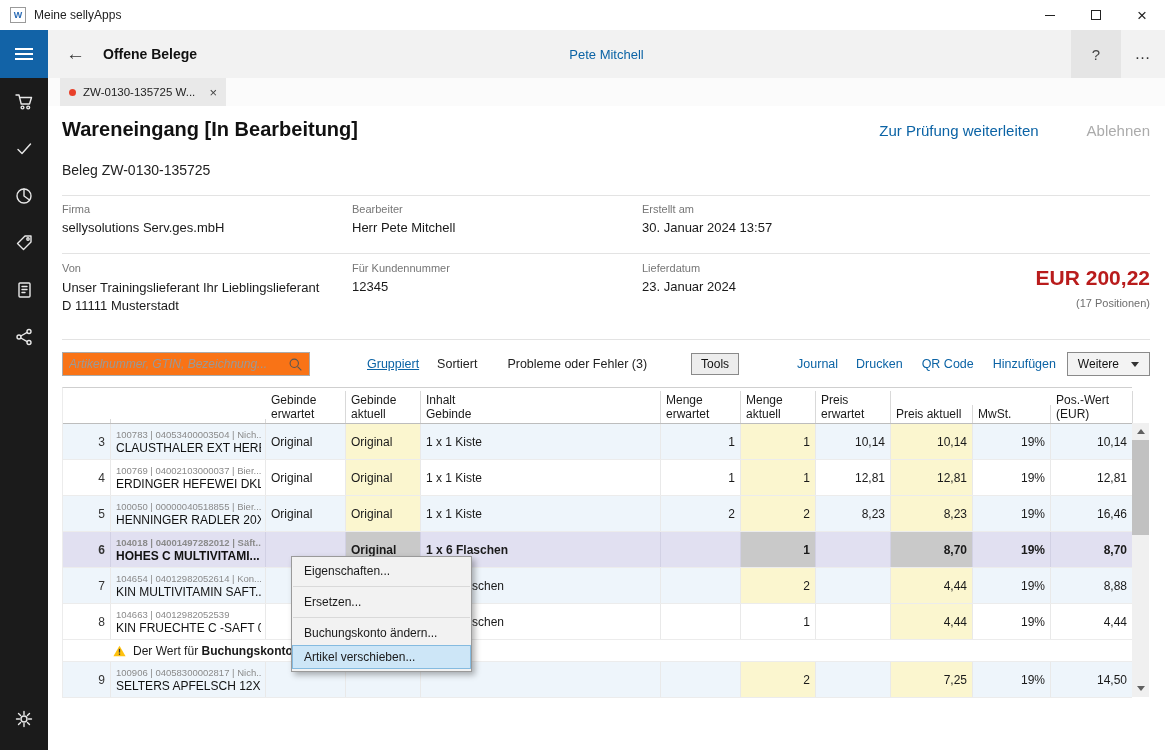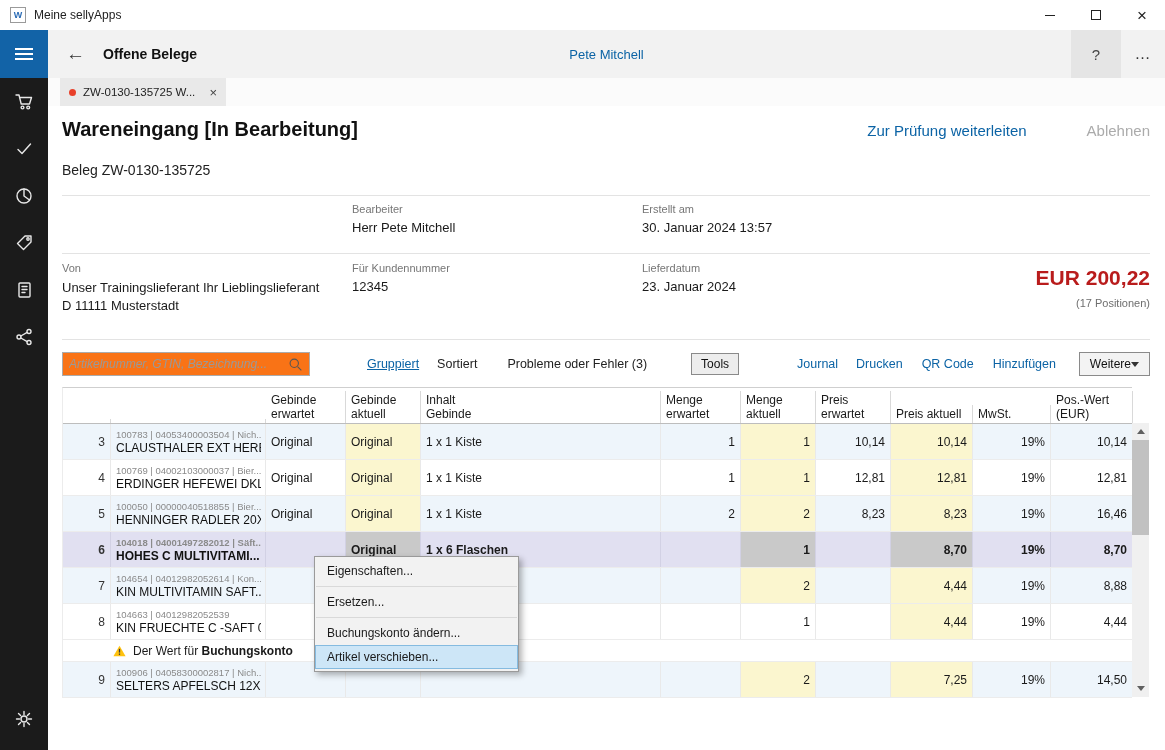--- a/index.html
+++ b/index.html
@@ -45,21 +45,21 @@
   .tab{margin-left:12px;width:166px;background:#e9e9e9;display:flex;align-items:center;
     padding:0 9px;font-size:11.5px;color:#222;cursor:pointer;}
   .reddot{width:7px;height:7px;border-radius:50%;background:#e8402a;flex:0 0 auto;}
   .tablabel{margin-left:7px;white-space:nowrap;overflow:hidden;}
   .tabclose{margin-left:auto;color:#444;font-size:13px;}
 
   
   .content{position:absolute;top:76px;left:0;right:0;bottom:0;background:#fff;}
   .titlerow{position:absolute;left:14px;right:15px;top:12px;display:flex;align-items:baseline;}
   .doctitle{font-size:20px;font-weight:bold;color:#111;}
-  .actions{margin-left:auto;display:flex;gap:60px;align-items:baseline;}
+  .actions{margin-left:auto;display:flex;gap:48px;align-items:baseline;}
   .act-fwd{color:#0b63a5;font-size:15px;cursor:pointer;}
   .act-rej{color:#ababab;font-size:15px;cursor:pointer;}
   .docsub{position:absolute;left:14px;top:56px;font-size:14px;color:#222;}
   .sep{position:absolute;left:14px;right:15px;height:1px;background:#e3e3e3;}
   .sep1{top:89px;}.sep2{top:147px;}.sep3{top:233px;}
   .fg{position:absolute;}
   .flabel{font-size:11px;color:#767676;}
   .fvalue{font-size:13px;color:#1a1a1a;margin-top:5px;}
   .fline{font-size:13px;line-height:18px;}
   .total{position:absolute;right:15px;top:160px;text-align:right;}
@@ -75,21 +75,21 @@
   .search svg{stroke:#555;fill:none;stroke-width:1.3;flex:0 0 auto;}
   .tblink{font-size:12.5px;white-space:nowrap;cursor:pointer;}
   .grouped{color:#0b63a5;text-decoration:underline;margin-left:57px;}
   .sorted{color:#222;margin-left:18px;}
   .problems{color:#222;margin-left:30px;}
   .toolsbtn{margin-left:44px;border:1px solid #8a8a8a;background:#ededed;font-size:12px;
     padding:3px 9px;cursor:pointer;color:#111;}
   .lnk{color:#0b63a5;}
   .journal{margin-left:58px;}.drucken{margin-left:18px;}.qr{margin-left:19px;}.add{margin-left:19px;}
   .weitere{margin-left:auto;border:1px solid #8a8a8a;background:#f3f3f3;font-size:12px;color:#111;
-    padding:4px 10px;display:flex;align-items:center;cursor:pointer;}
+    padding:4px 10px;display:flex;align-items:center;gap:12px;cursor:pointer;}
   .caret{width:0;height:0;border-left:4px solid transparent;border-right:4px solid transparent;
     border-top:5px solid #333;display:block;}
 
   
   .table{position:absolute;left:14px;top:281px;width:1070px;border-top:1px solid #cfcfcf;
     border-left:1px solid #ececec;background:#fff;}
   .thead{display:flex;height:36px;border-bottom:1px solid #bdbdbd;align-items:flex-end;}
   .th{font-size:12px;color:#1a1a1a;padding:2px 5px;border-right:1px solid #d9d9d9;}
   .w52{display:inline-block;width:52px;}
   .trow{display:flex;height:36px;border-bottom:1px solid #ececec;}
@@ -116,21 +116,21 @@
   .vscroll{position:absolute;left:1084px;top:317px;width:17px;height:274px;background:#f0f0f0;}
   .varr{position:absolute;left:0;width:17px;height:17px;display:flex;align-items:center;justify-content:center;cursor:pointer;}
   .varr.up{top:0;}.varr.down{bottom:0;}
   .tri-up{width:0;height:0;border-left:4px solid transparent;border-right:4px solid transparent;
     border-bottom:5px solid #606060;}
   .tri-down{width:0;height:0;border-left:4px solid transparent;border-right:4px solid transparent;
     border-top:5px solid #606060;}
   .vthumb{position:absolute;left:0;top:17px;width:17px;height:95px;background:#c1c1c1;cursor:pointer;}
 
   
-  .ctxmenu{position:absolute;left:314px;top:556px;width:205px;background:#f2f2f2;
+  .ctxmenu{position:absolute;left:291px;top:556px;width:181px;background:#f2f2f2;
     border:1px solid #9a9a9a;box-shadow:3px 3px 6px rgba(0,0,0,.3);z-index:20;padding:2px 0;}
   .mi{height:24px;display:flex;align-items:center;padding:0 12px;font-size:12px;color:#1a1a1a;cursor:pointer;}
   .mi.hot{background:#cde6f7;outline:1px solid #85bbe0;outline-offset:-1px;}
   .msep{height:1px;background:#d9d9d9;margin:3px 1px;}
 </style>
 </head>
 <body>
 
 <div class="window">
 
@@ -228,20 +228,24 @@
         <div class="doctitle">Wareneingang [In Bearbeitung]</div>
         <div class="actions">
           <span class="act-fwd">Zur Prüfung weiterleiten</span>
           <span class="act-rej">Ablehnen</span>
         </div>
       </div>
       <div class="docsub">Beleg ZW-0130-135725</div>
 
       <div class="sep sep1"></div>
 
+      <div class="fg" style="left:14px;top:97px;">
+        <div class="flabel">Firma</div>
+        <div class="fvalue">sellysolutions Serv.ges.mbH</div>
+      </div>
       <div class="fg" style="left:304px;top:97px;">
         <div class="flabel">Bearbeiter</div>
         <div class="fvalue">Herr Pete Mitchell</div>
       </div>
       <div class="fg" style="left:594px;top:97px;">
         <div class="flabel">Erstellt am</div>
         <div class="fvalue">30. Januar 2024 13:57</div>
       </div>
 
       <div class="sep sep2"></div>

